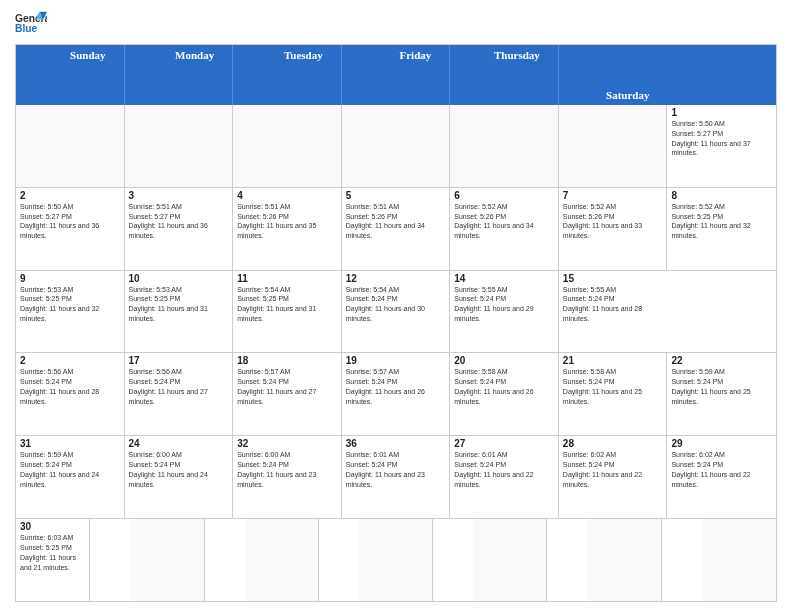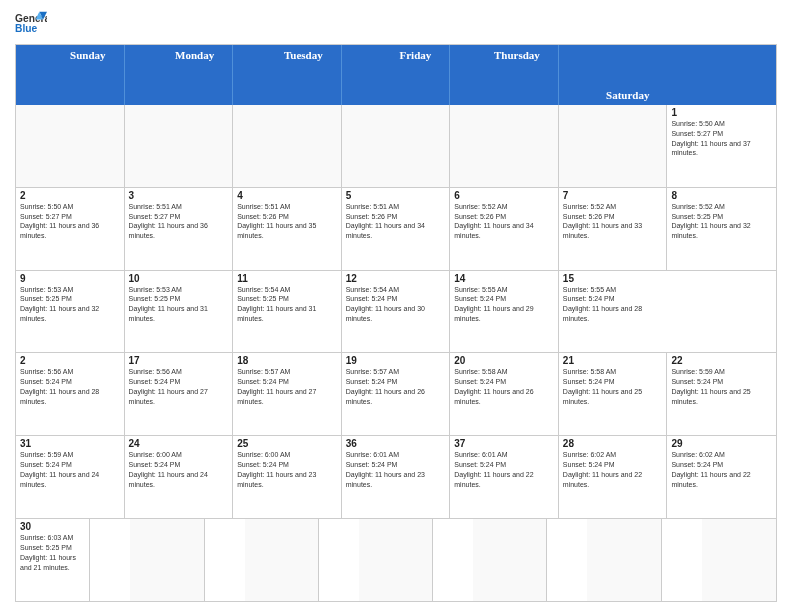--- a/index.html
+++ b/index.html
@@ -229,29 +229,29 @@
         <div class="cal-row">
           <div class="cal-cell">
             <div class="day-num">31</div>
             <div class="cell-info">Sunrise: 5:59 AM<br>Sunset: 5:24 PM<br>Daylight: 11 hours and 24 minutes.</div>
           </div>
           <div class="cal-cell">
             <div class="day-num">24</div>
             <div class="cell-info">Sunrise: 6:00 AM<br>Sunset: 5:24 PM<br>Daylight: 11 hours and 24 minutes.</div>
           </div>
           <div class="cal-cell">
-            <div class="day-num">25</div>
+            <div class="day-num">32</div>
             <div class="cell-info">Sunrise: 6:00 AM<br>Sunset: 5:24 PM<br>Daylight: 11 hours and 23 minutes.</div>
           </div>
           <div class="cal-cell">
             <div class="day-num">36</div>
             <div class="cell-info">Sunrise: 6:01 AM<br>Sunset: 5:24 PM<br>Daylight: 11 hours and 23 minutes.</div>
           </div>
           <div class="cal-cell">
-            <div class="day-num">37</div>
+            <div class="day-num">27</div>
             <div class="cell-info">Sunrise: 6:01 AM<br>Sunset: 5:24 PM<br>Daylight: 11 hours and 22 minutes.</div>
           </div>
           <div class="cal-cell">
             <div class="day-num">28</div>
             <div class="cell-info">Sunrise: 6:02 AM<br>Sunset: 5:24 PM<br>Daylight: 11 hours and 22 minutes.</div>
           </div>
           <div class="cal-cell">
             <div class="day-num">29</div>
             <div class="cell-info">Sunrise: 6:02 AM<br>Sunset: 5:24 PM<br>Daylight: 11 hours and 22 minutes.</div>
           </div>

